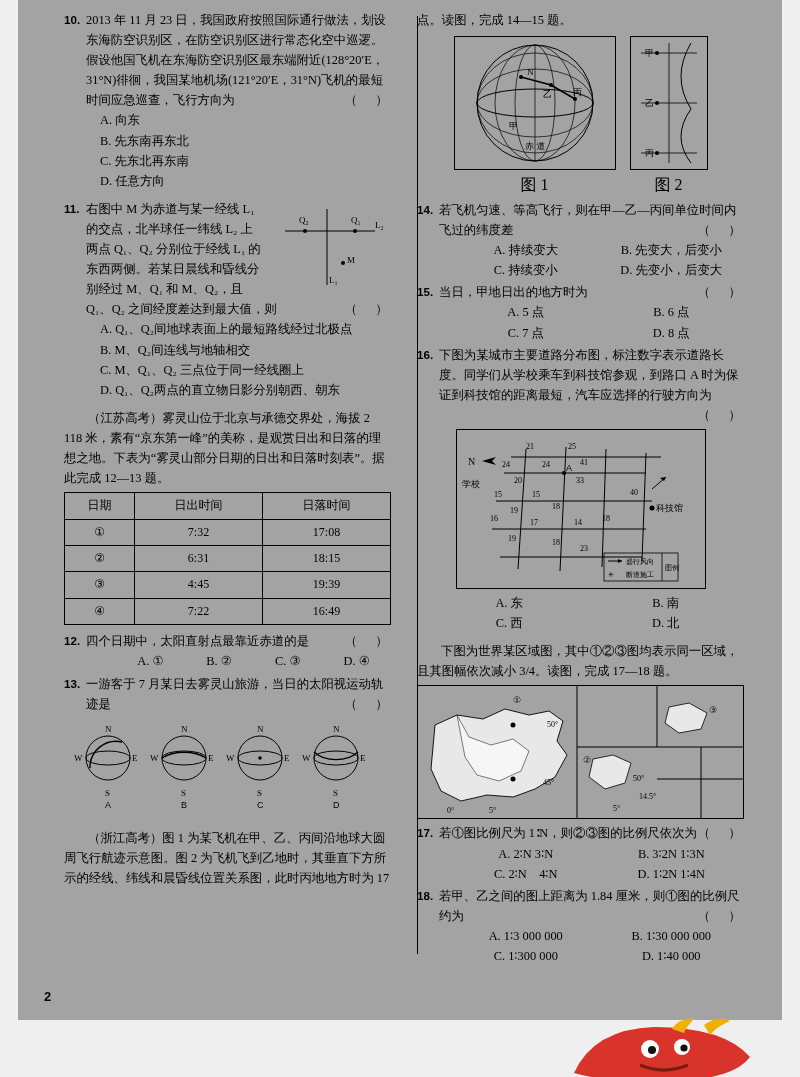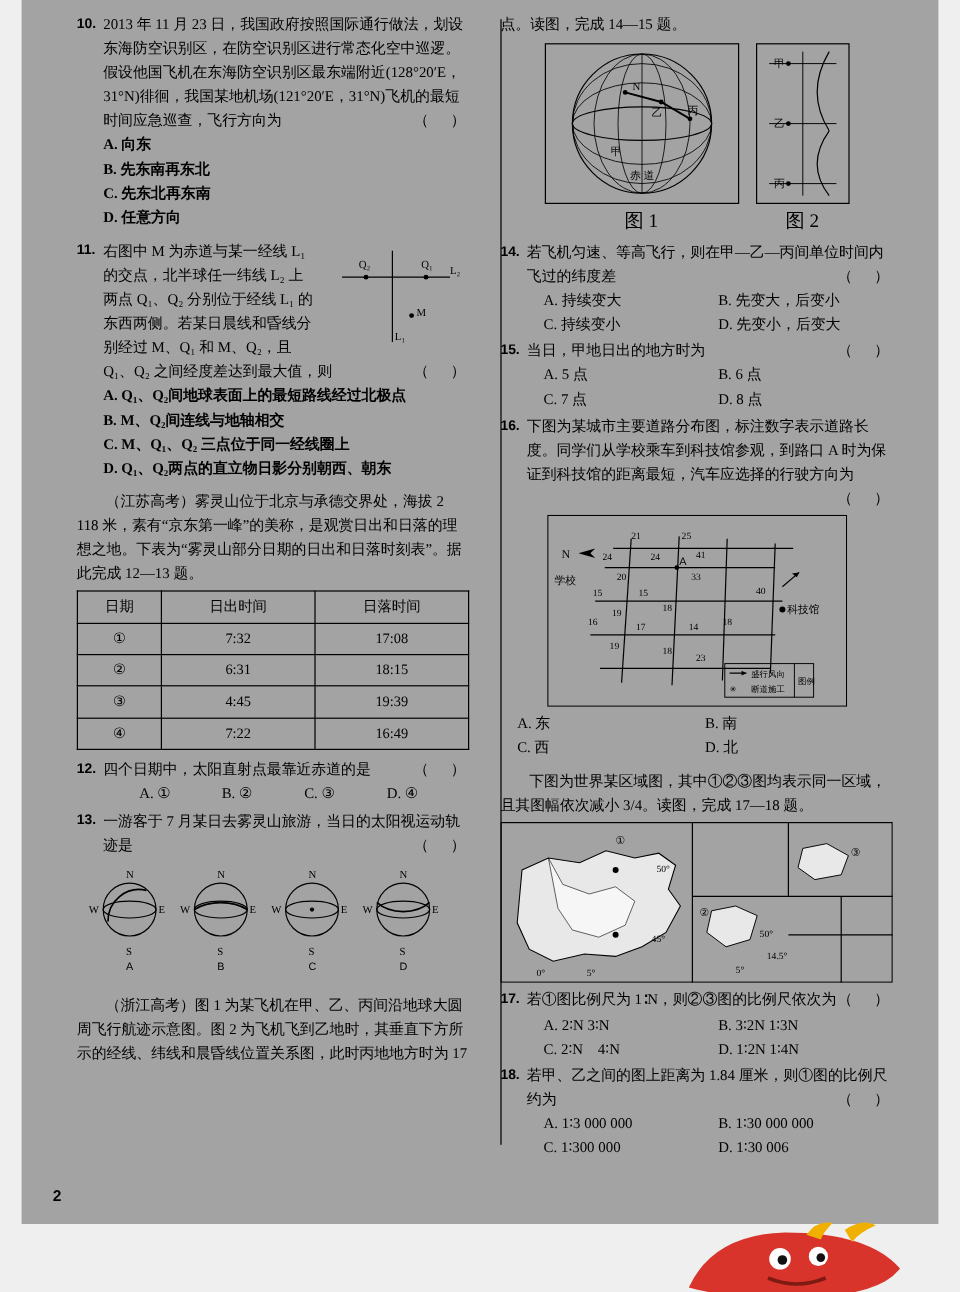--- a/index.html
+++ b/index.html
@@ -17,23 +17,23 @@
   }
   .cols{
     position:absolute;left:46px;top:10px;width:680px;height:940px;
     display:flex;gap:26px;
   }
   .col{width:327px;position:relative;font-size:12.4px;line-height:1.62;}
   .colsep{position:absolute;left:353px;top:6px;width:1px;height:938px;background:#000;}
   .q{display:flex;margin-bottom:2px;}
   .qnum{width:22px;flex:0 0 22px;font-weight:bold;font-family:"Liberation Sans",sans-serif;font-size:11.6px;padding-top:1px;}
   .qbody{flex:1;}
-  .opt{font-weight:bold;}
+  .opt{margin-left:14px;}
   .opts2{display:flex;margin-left:14px;}
-  .opts2>div{width:50%;}
+  .opts2>div{width:50%;text-align:center;}
   .par{text-indent:24px;margin:8px 0 4px 0;}
   .ans{float:right;letter-spacing:3px;}
   .clear{clear:both;}
   .fig{position:relative;margin:4px 0;}
   .tbl{border-collapse:collapse;width:100%;font-size:12px;margin:4px 0 6px 0;}
   .tbl td,.tbl th{border:1px solid #000;text-align:center;padding:3px 2px;font-weight:normal;}
   .pagenum{position:absolute;left:26px;bottom:16px;font-family:"Liberation Sans",sans-serif;font-size:13px;font-weight:bold;}
   .bwrap{display:flex;justify-content:center;gap:14px;margin:6px 0 2px 0;}
   .bx{border:1px solid #000;}
   .figcap{text-align:center;font-size:16px;margin-top:2px;}
@@ -402,21 +402,21 @@
         <div class="qnum">18.</div>
         <div class="qbody">
           <span>若甲、乙之间的图上距离为 1.84 厘米，则①图的比例尺约为</span><span class="ans">（　）</span>
           <div class="clear"></div>
           <div class="opts2">
             <div>A. 1∶3 000 000</div>
             <div>B. 1∶30 000 000</div>
           </div>
           <div class="opts2">
             <div>C. 1∶300 000</div>
-            <div>D. 1∶30 006</div>
+            <div>D. 1∶40 000</div>
           </div>
         </div>
       </div>
 
     </div>
 
     <div class="colsep"></div>
   </div>
 
   <div class="pagenum">2</div>

